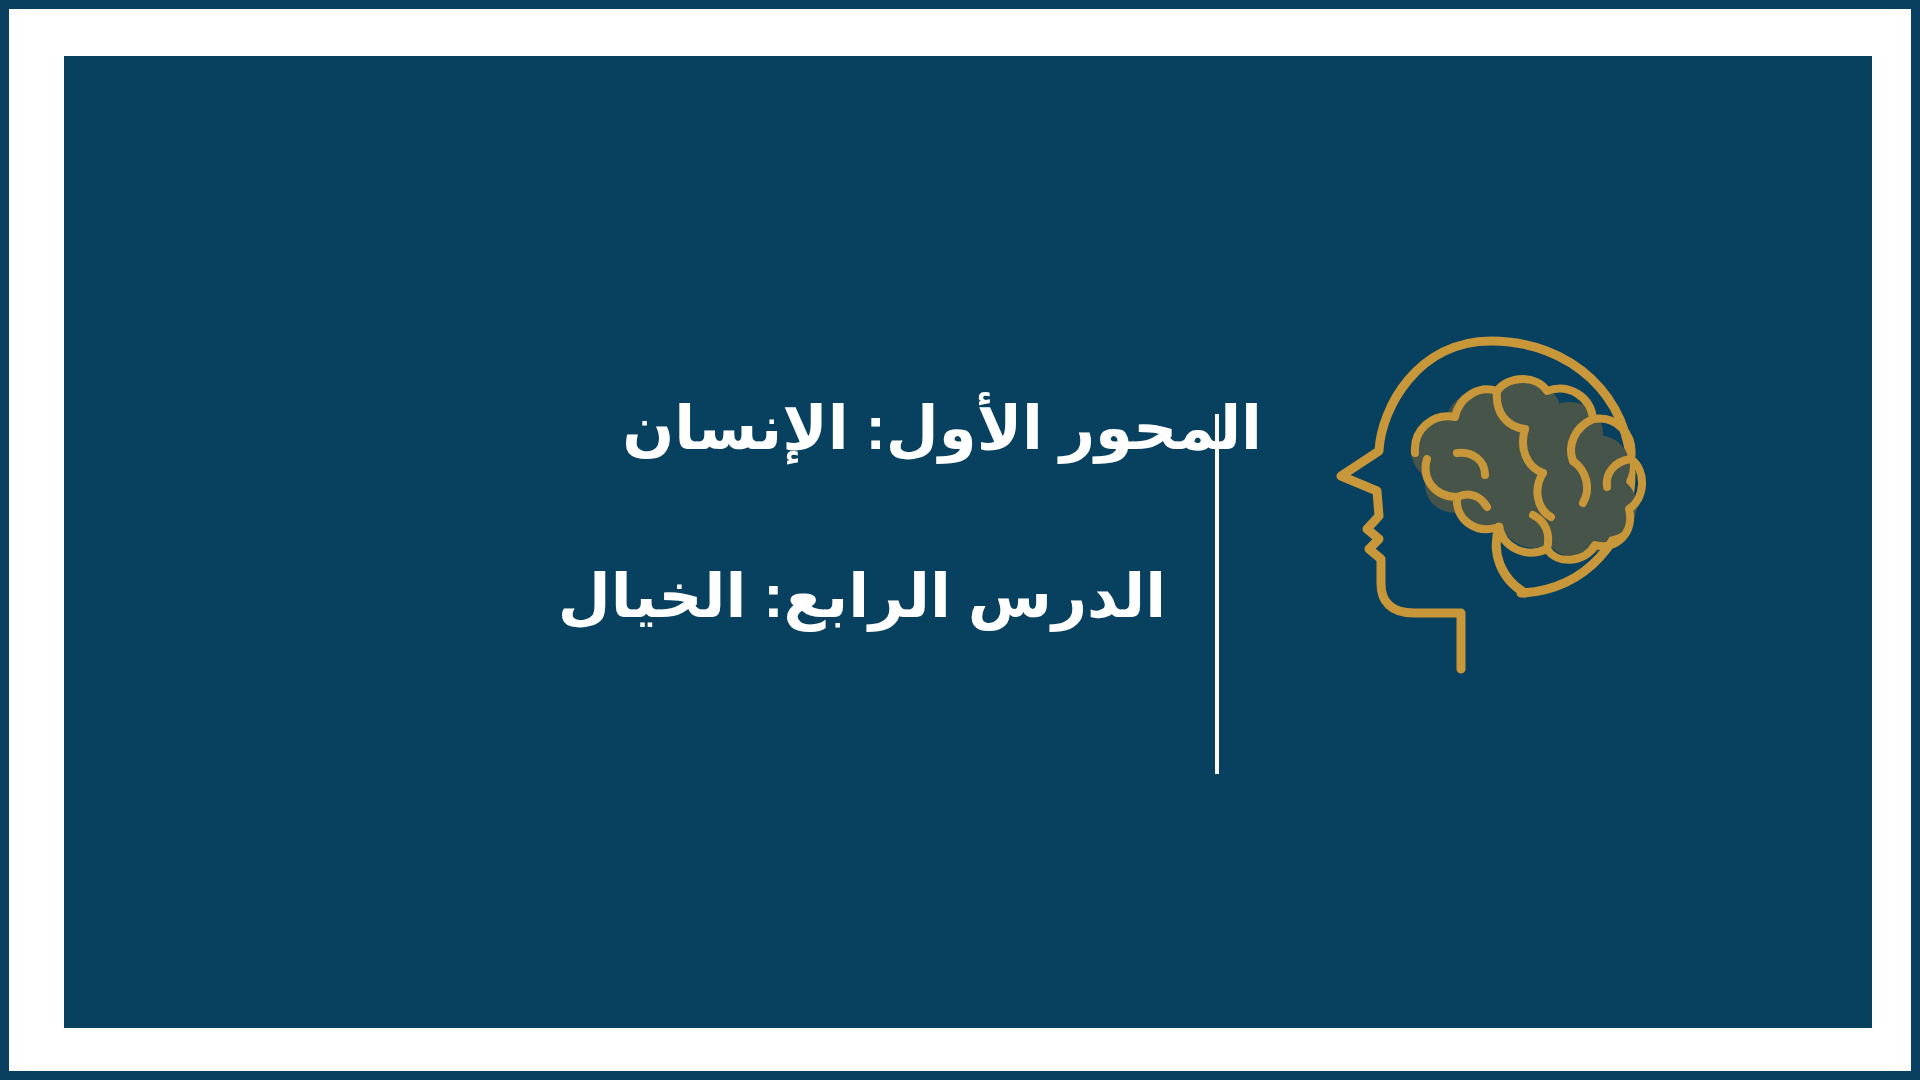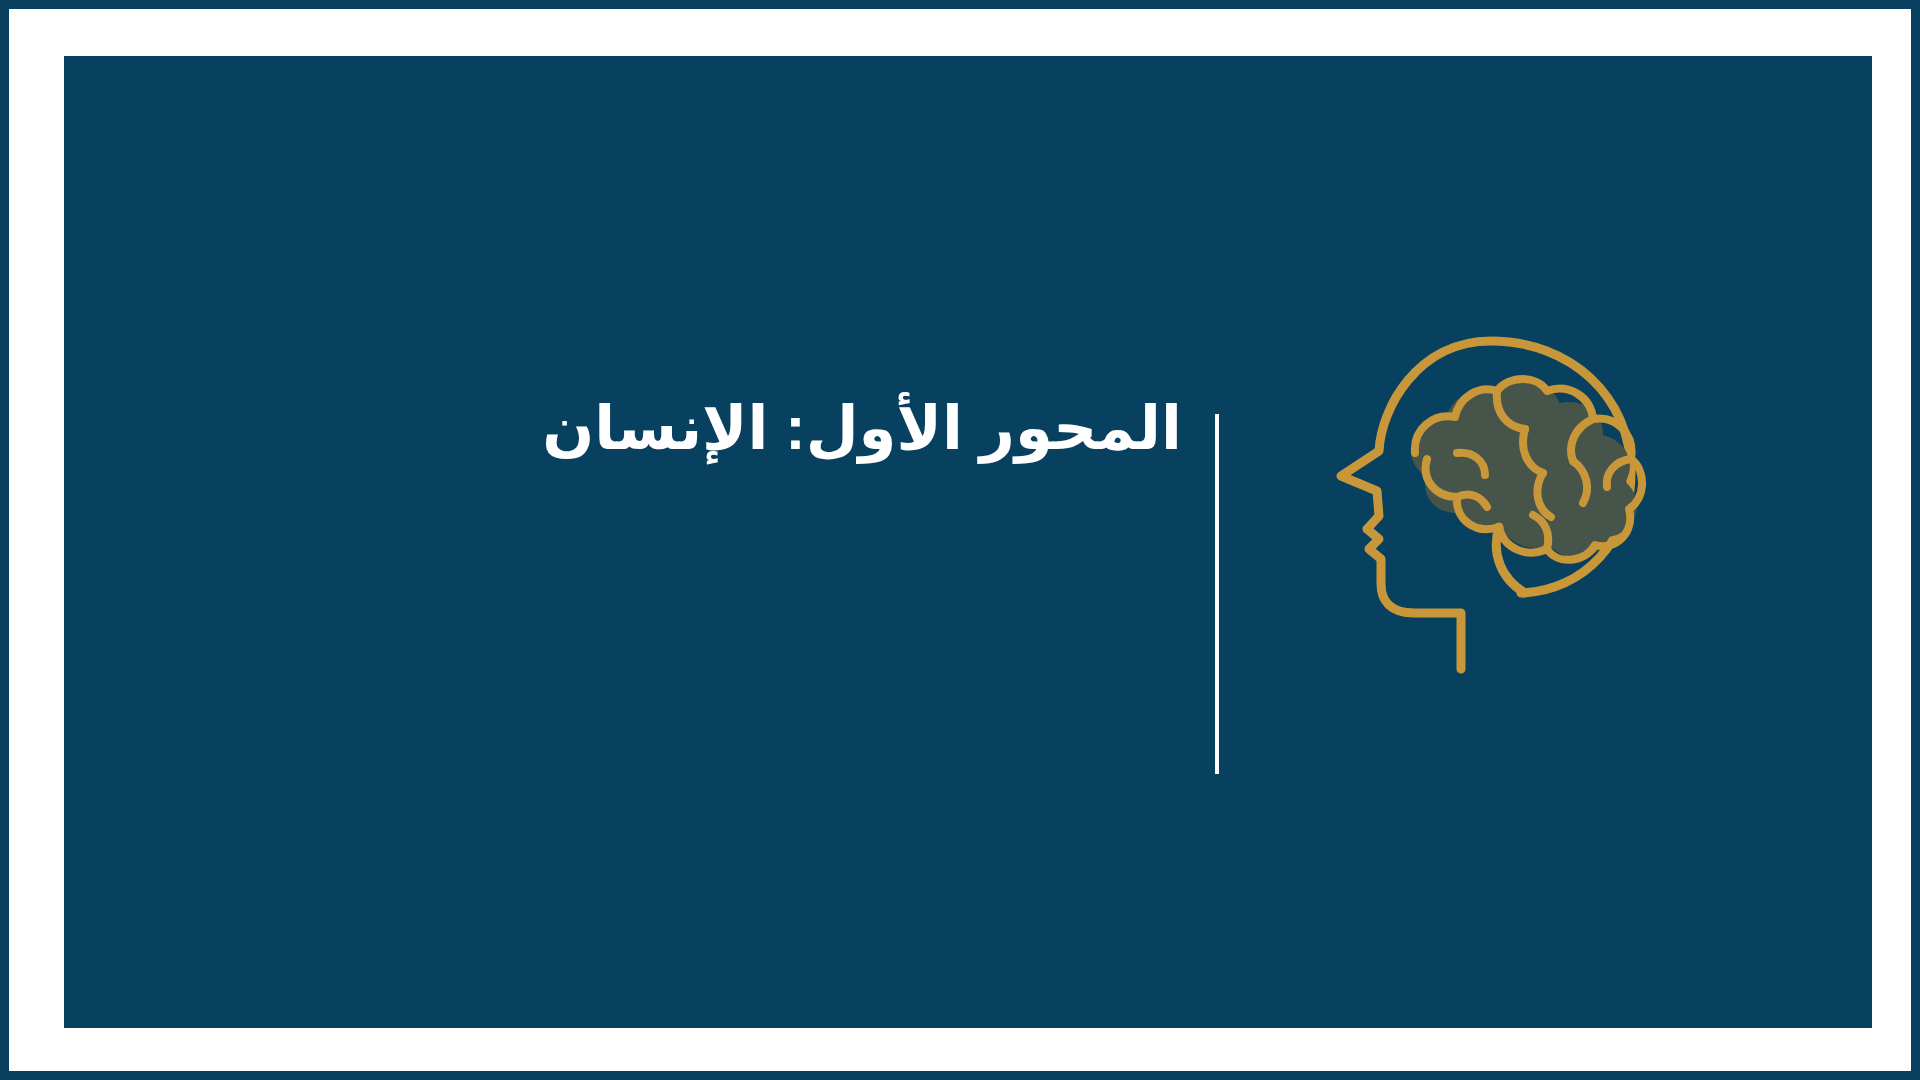--- a/index.html
+++ b/index.html
@@ -56,20 +56,21 @@
     color: #ffffff;
     font-weight: bold;
     font-size: 61px;
     line-height: 1.05;
     letter-spacing: 0px;
     white-space: nowrap;
   }
 
   .title-line.axis {
     margin-bottom: 104px;
+    text-align: right;
   }
 
   
   .divider {
     position: absolute;
     left: 1151px;
     top: 358px;
     width: 4px;
     height: 360px;
     background: #ffffff;
@@ -88,20 +89,21 @@
 </head>
 <body>
 
 <div class="slide-frame">
   <div class="slide-matte">
 
     <div class="content-panel">
 
       <div class="title-block">
         <div class="title-line axis">المحور الأول: الإنسان</div>
+        <div class="title-line lesson">الدرس الرابع: الخيال</div>
       </div>
 
       <div class="divider"></div>
 
       <div class="icon-wrap">
         <svg viewBox="0 0 340 400" xmlns="http://www.w3.org/2000/svg" fill="none" stroke-linecap="round" stroke-linejoin="round">
 
           <path d="M132,368 L132,312 L85,312
                    C62,312 52,300 52,283
                    L52,258 L40,248 L50,238 L38,228

